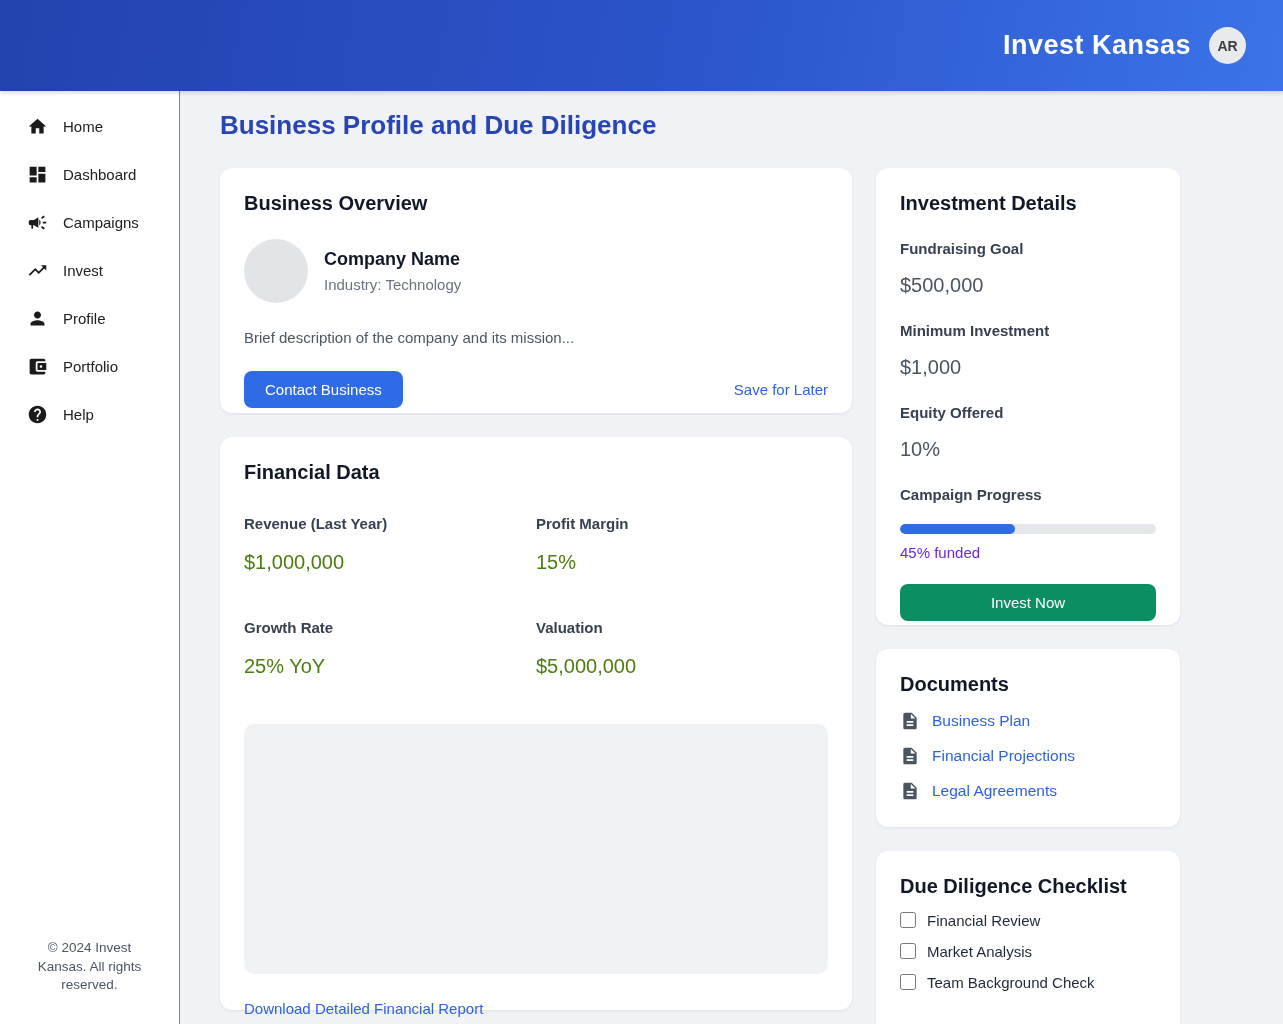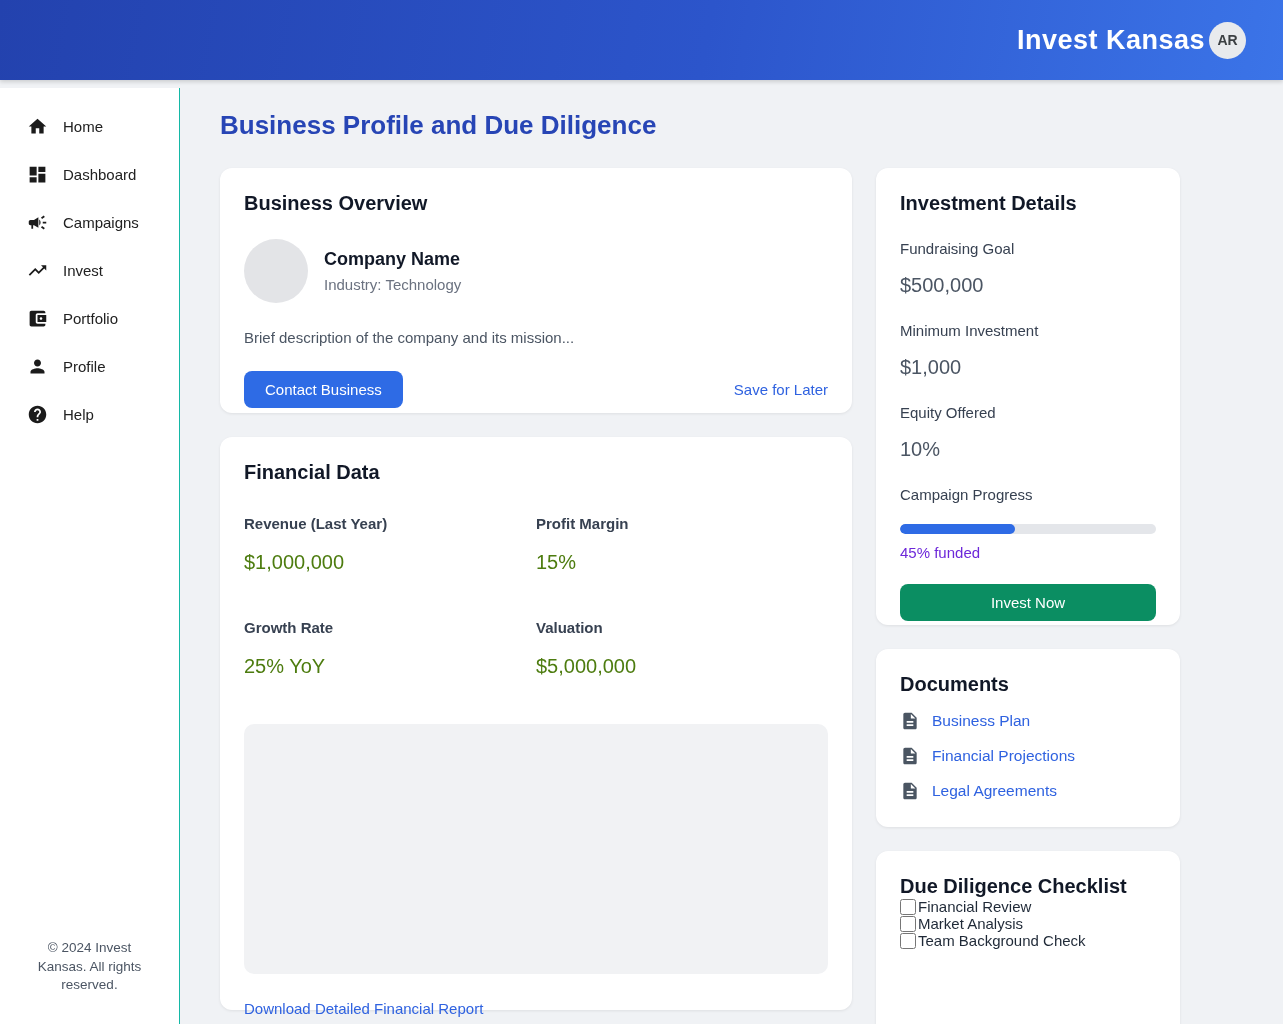--- a/index.html
+++ b/index.html
@@ -1,22 +1,22 @@
 <!DOCTYPE html>
 <html><head>
 <meta charset="utf-8">
 <style>
   * { margin:0; padding:0; box-sizing:border-box; }
   html,body { width:1283px; height:1024px; overflow:hidden;
     font-family:"Liberation Sans", sans-serif; background:#f0f2f5; color:#1f2937; }
 
   
-  .header { position:absolute; left:0; top:0; width:1283px; height:80px;
+  .header { position:absolute; left:0; top:0; width:1283px; height:91px;
     background:linear-gradient(100deg,#2342ae 0%,#2c55cb 55%,#3b74e8 100%);
-    display:flex; align-items:center; justify-content:flex-end; gap:4px;
+    display:flex; align-items:center; justify-content:flex-end; gap:18px;
     padding-right:37px; box-shadow:0 2px 4px rgba(0,0,0,.15); z-index:5; }
   .header-title { color:#ffffff; font-size:27px; font-weight:700; letter-spacing:.5px; }
   .avatar { width:37px; height:37px; border-radius:50%; background:#e8eaed;
     color:#3c4043; font-size:14px; font-weight:700; display:flex;
     align-items:center; justify-content:center; cursor:pointer; }
 
   
   .sidebar { position:absolute; left:0; top:88px; width:180px; height:936px;
     background:#ffffff; border-right:1px solid #14b8a6; padding-top:14px; }
   .nav-item { height:48px; display:flex; align-items:center; gap:15px;
@@ -49,36 +49,36 @@
   .card-financial { left:220px; top:437px; width:632px; height:573px; }
   .fin-grid { display:grid; grid-template-columns:1fr 1fr; row-gap:45px; margin-top:31px; }
   .metric-label { font-size:15px; font-weight:700; color:#374151; }
   .metric-value { font-size:20px; color:#4d7c0f; margin-top:19px; }
   .chart-placeholder { margin-top:46px; height:250px; background:#f1f2f4; border-radius:10px; }
   .download-row { margin-top:26px; }
 
   
   .card-investment { left:876px; top:168px; width:304px; height:457px; }
   .inv-field { margin-top:25px; }
-  .inv-label { font-size:15px; font-weight:400; color:#374151; }
+  .inv-label { font-size:15px; font-weight:700; color:#374151; }
   .inv-value { font-size:20px; color:#4b5563; margin-top:17px; }
   .progress-track { margin-top:21px; height:10px; border-radius:5px; background:#e4e6ea; overflow:hidden; }
   .progress-fill { height:100%; border-radius:5px; background:#2e6be5; width:0; }
   .progress-text { font-size:15px; color:#6d28d9; margin-top:10px; }
   .btn-invest { display:block; width:100%; margin-top:23px; background:#0b8e62;
     color:#ffffff; border:none; border-radius:8px; height:37px; font-size:15px;
     font-family:inherit; cursor:pointer; }
 
   .card-documents { left:876px; top:649px; width:304px; height:178px; }
   .doc-item { display:flex; align-items:center; gap:12px; margin-top:15px; cursor:pointer; }
   .doc-item svg { width:20px; height:20px; fill:#4a5562; flex:none; }
   .doc-item .link { font-size:15.5px; }
 
   .card-checklist { left:876px; top:851px; width:304px; height:210px; }
-  .check-row { display:flex; align-items:flex-end; gap:2px; margin-top:0; }
+  .check-row { display:flex; align-items:flex-start; gap:11px; margin-top:14px; }
   .check-row input { width:16px; height:16px; accent-color:#2e6be5; cursor:pointer; }
   .check-label { font-size:15px; color:#1f2937; }
 </style>
 </head>
 <body>
 
 <div class="header">
   <div class="header-title">Invest Kansas</div>
   <div class="avatar">AR</div>
 </div>
@@ -103,29 +103,29 @@
     <span>Campaigns</span>
   </div>
   <div class="nav-item">
     <svg viewBox="0 0 24 24">
         <path d="M16 6l2.29 2.29-4.88 4.88-4-4L2 16.59 3.41 18l6-6 4 4 6.3-6.29L22 12V6z"></path>
       </svg>
     <span>Invest</span>
   </div>
   <div class="nav-item">
     <svg viewBox="0 0 24 24">
+        <path d="M12 12c2.21 0 4-1.79 4-4s-1.79-4-4-4-4 1.79-4 4 1.79 4 4 4zm0 2c-2.67 0-8 1.34-8 4v2h16v-2c0-2.66-5.33-4-8-4z"></path>
+      </svg>
+    <span>Profile</span>
+  </div>
+  <div class="nav-item">
+    <svg viewBox="0 0 24 24">
         <path d="M21 18v1c0 1.1-.9 2-2 2H5c-1.11 0-2-.9-2-2V5c0-1.1.89-2 2-2h14c1.1 0 2 .9 2 2v1h-9c-1.11 0-2 .9-2 2v8c0 1.1.89 2 2 2h9zm-9-2h10V8H12v8zm4-2.5c-.83 0-1.5-.67-1.5-1.5s.67-1.5 1.5-1.5 1.5.67 1.5 1.5-.67 1.5-1.5 1.5z"></path>
       </svg>
     <span>Portfolio</span>
-  </div>
-  <div class="nav-item">
-    <svg viewBox="0 0 24 24">
-        <path d="M12 12c2.21 0 4-1.79 4-4s-1.79-4-4-4-4 1.79-4 4 1.79 4 4 4zm0 2c-2.67 0-8 1.34-8 4v2h16v-2c0-2.66-5.33-4-8-4z"></path>
-      </svg>
-    <span>Profile</span>
   </div>
   <div class="nav-item">
     <svg viewBox="0 0 24 24">
         <path d="M12 2C6.48 2 2 6.48 2 12s4.48 10 10 10 10-4.48 10-10S17.52 2 12 2zm1 17h-2v-2h2v2zm2.07-7.75l-.9.92C13.45 12.9 13 13.5 13 15h-2v-.5c0-1.1.45-2.1 1.17-2.83l1.24-1.26c.37-.36.59-.86.59-1.41 0-1.1-.9-2-2-2s-2 .9-2 2H8c0-2.21 1.79-4 4-4s4 1.79 4 4c0 .88-.36 1.68-.93 2.25z"></path>
       </svg>
     <span>Help</span>
   </div>
   <div class="sidebar-footer">© 2024 Invest Kansas. All rights reserved.</div>
 </div>
 

